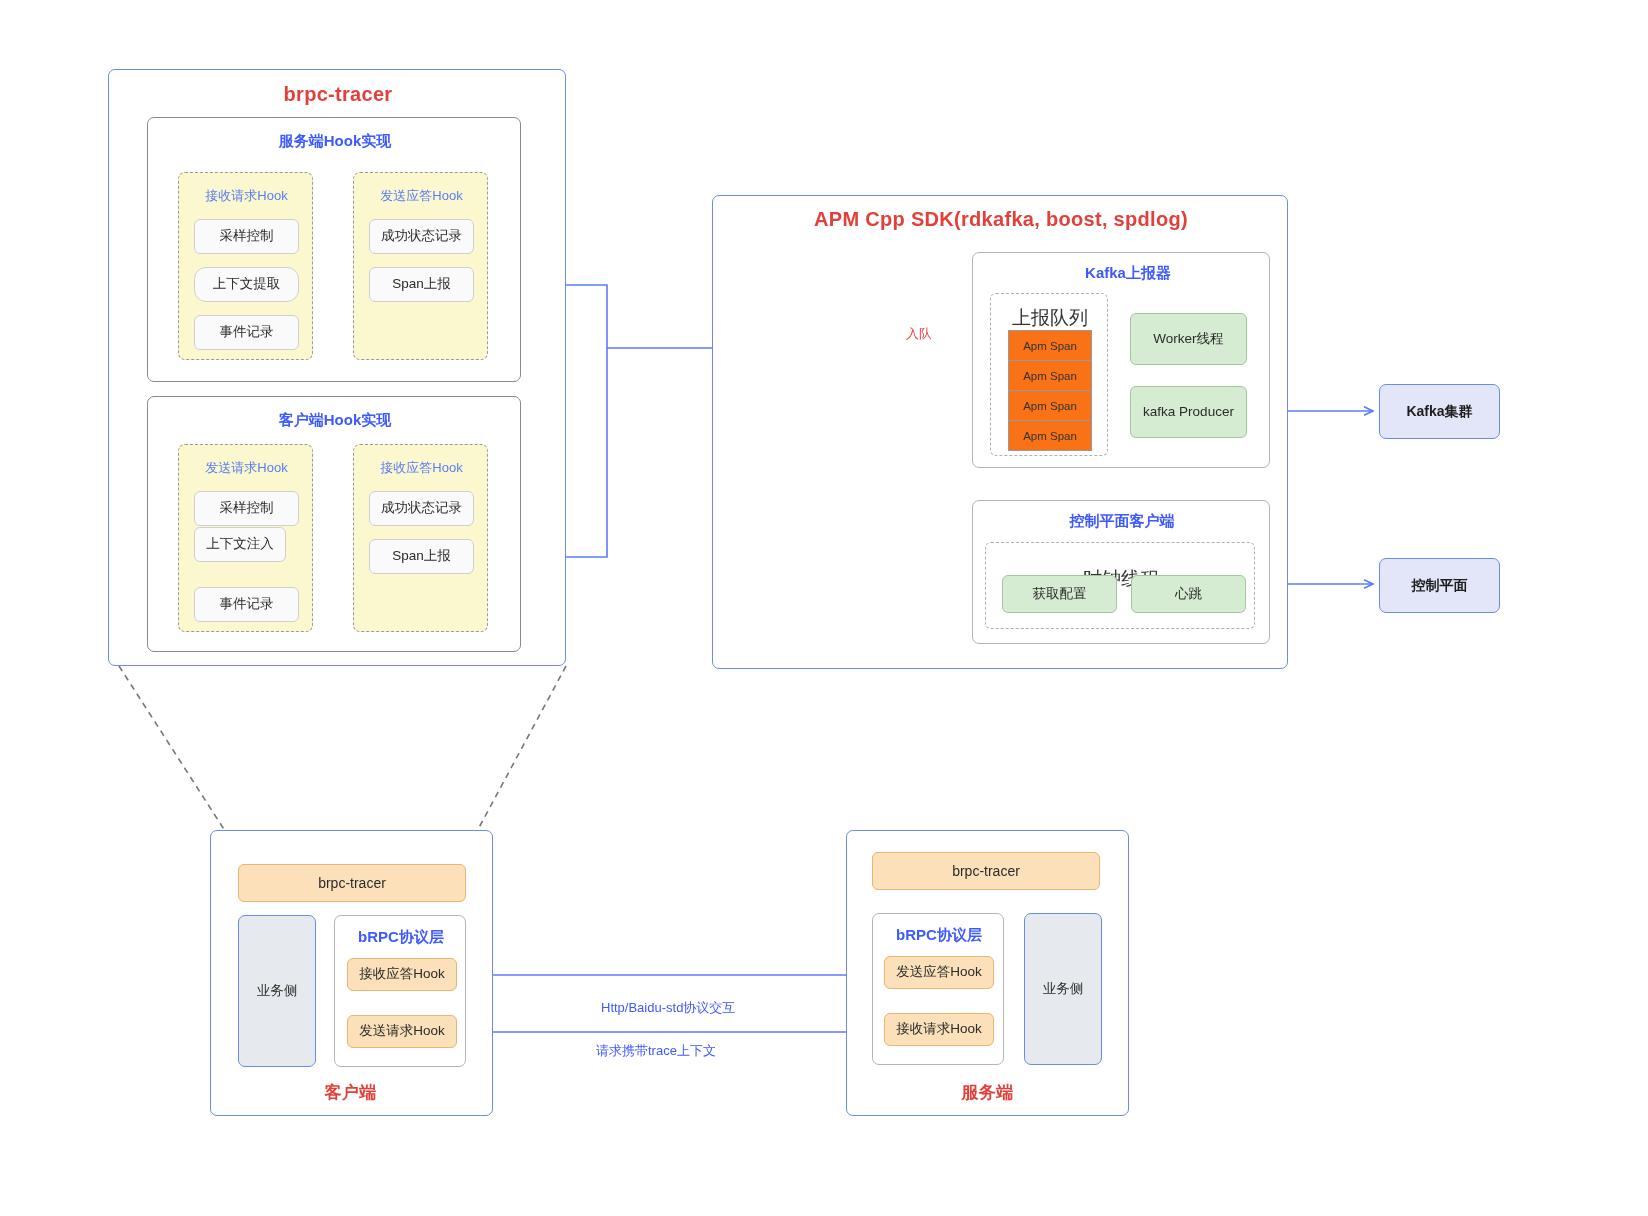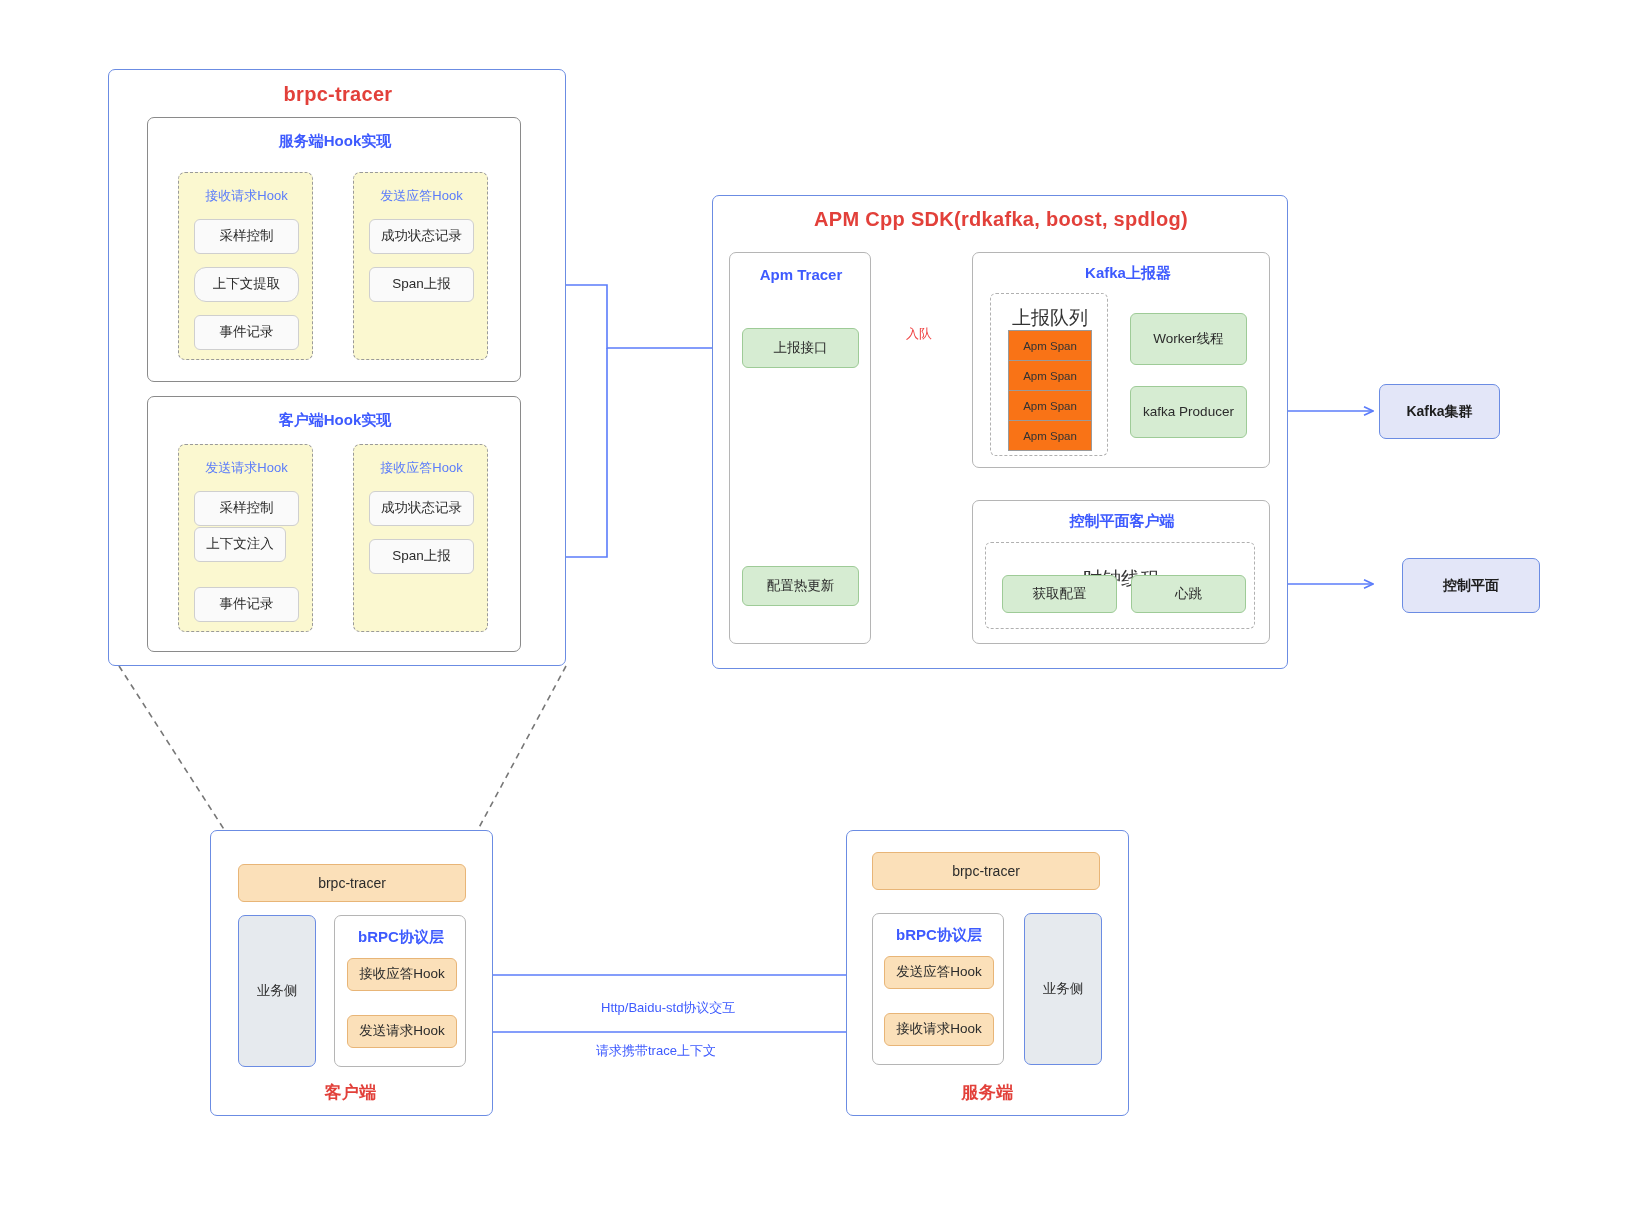--- a/index.html
+++ b/index.html
@@ -141,25 +141,20 @@
   <div class="abs frame-dash-yellow" style="left:353px;top:444px;width:135px;height:188px;">
     <div class="title-blue-sm abs" style="left:0;top:14px;width:135px;">接收应答Hook</div>
     <div class="node node-white abs" style="left:15px;top:46px;width:105px;height:35px;">成功状态记录</div>
     <div class="node node-white abs" style="left:15px;top:94px;width:105px;height:35px;">Span上报</div>
   </div>
 
   <div class="abs frame-blue" style="left:712px;top:195px;width:576px;height:474px;">
     <div class="title-red abs" style="left:0;top:12px;width:576px;">APM Cpp SDK(rdkafka, boost, spdlog)</div>
   </div>
 
-  <div class="abs frame-gray-thin" style="left:729px;top:252px;width:142px;height:392px;">
-    <div class="title-blue abs" style="left:0;top:13px;width:142px;">Apm Tracer</div>
-    <div class="node node-green abs" style="left:12px;top:75px;width:117px;height:40px;">上报接口</div>
-    <div class="node node-green abs" style="left:12px;top:313px;width:117px;height:40px;">配置热更新</div>
-  </div>
 
   <div class="abs frame-gray-thin" style="left:972px;top:252px;width:298px;height:216px;">
     <div class="title-blue abs" style="left:6px;top:11px;width:298px;">Kafka上报器</div>
   </div>
 
   <div class="abs frame-dash-gray" style="left:990px;top:293px;width:118px;height:163px;">
     <div class="title-plain abs" style="left:0;top:11px;width:118px;">上报队列</div>
     <div class="abs" style="left:17px;top:36px;width:84px;height:114px;">
       <div class="span-cell" style="height:29px;margin-top:0;">Apm Span</div>
       <div class="span-cell" style="height:29px;">Apm Span</div>
@@ -177,21 +172,21 @@
 
   <div class="abs frame-dash-gray" style="left:985px;top:542px;width:270px;height:87px;">
     <div class="title-plain abs" style="left:0;top:23px;width:270px;">时钟线程</div>
     <div class="node node-green abs" style="left:2px;top:32px;width:115px;height:38px;margin-left:14px;">获取配置</div>
     <div class="node node-green abs" style="left:145px;top:32px;width:115px;height:38px;">心跳</div>
   </div>
 
   <span class="edge-label-dark" style="left:906px;top:325px;">入队</span>
 
   <div class="node node-lav abs" style="left:1379px;top:384px;width:121px;height:55px;">Kafka集群</div>
-  <div class="node node-lav abs" style="left:1379px;top:558px;width:138px;height:55px;margin-left:23px;">控制平面</div>
+  <div class="node node-lav abs" style="left:1379px;top:558px;width:121px;height:55px;">控制平面</div>
 
   <div class="abs frame-blue" style="left:210px;top:830px;width:283px;height:286px;">
   </div>
   <div class="node node-orange abs" style="left:238px;top:864px;width:228px;height:38px;font-size:14px;">brpc-tracer</div>
   <div class="node node-gray abs" style="left:238px;top:915px;width:78px;height:152px;">业务侧</div>
   <div class="abs frame-gray-thin" style="left:334px;top:915px;width:132px;height:152px;">
     <div class="title-blue abs" style="left:0;top:12px;width:132px;">bRPC协议层</div>
     <div class="node node-orange abs" style="left:12px;top:42px;width:110px;height:33px;">接收应答Hook</div>
     <div class="node node-orange abs" style="left:12px;top:99px;width:110px;height:33px;">发送请求Hook</div>
   </div>

